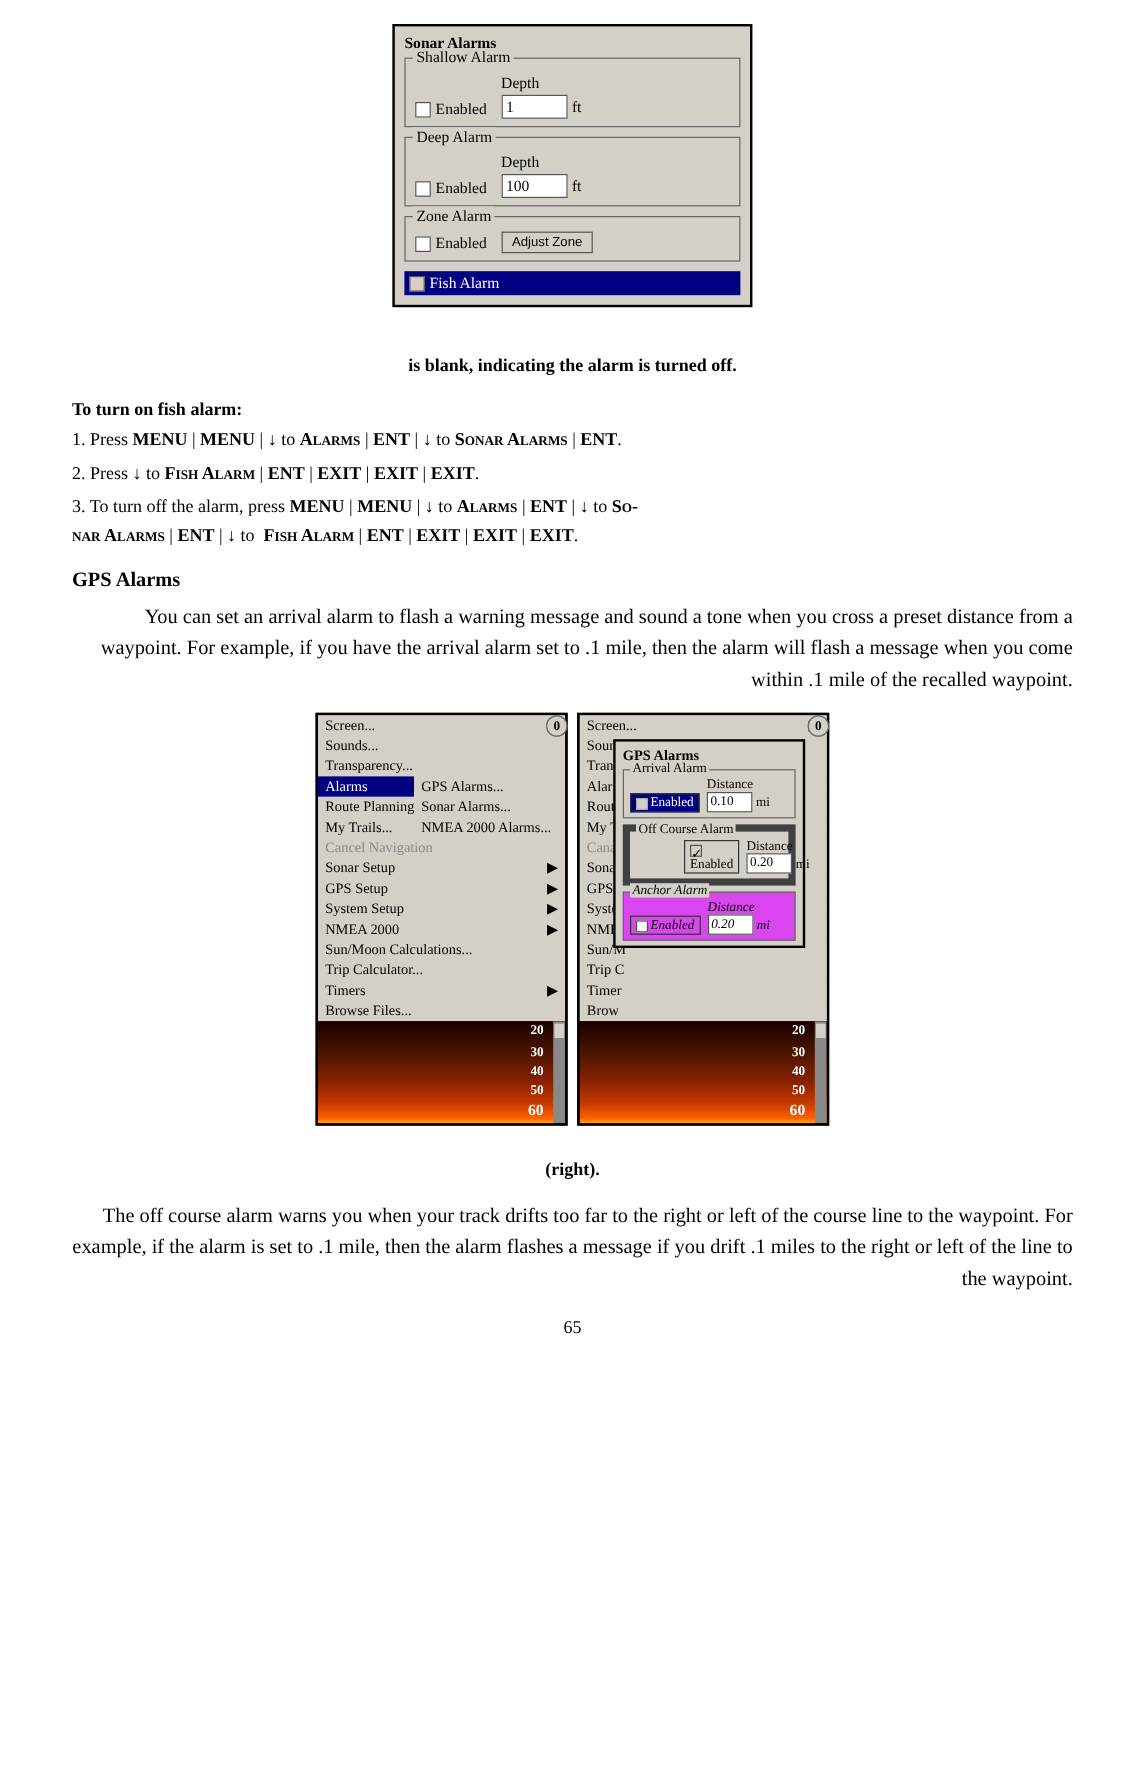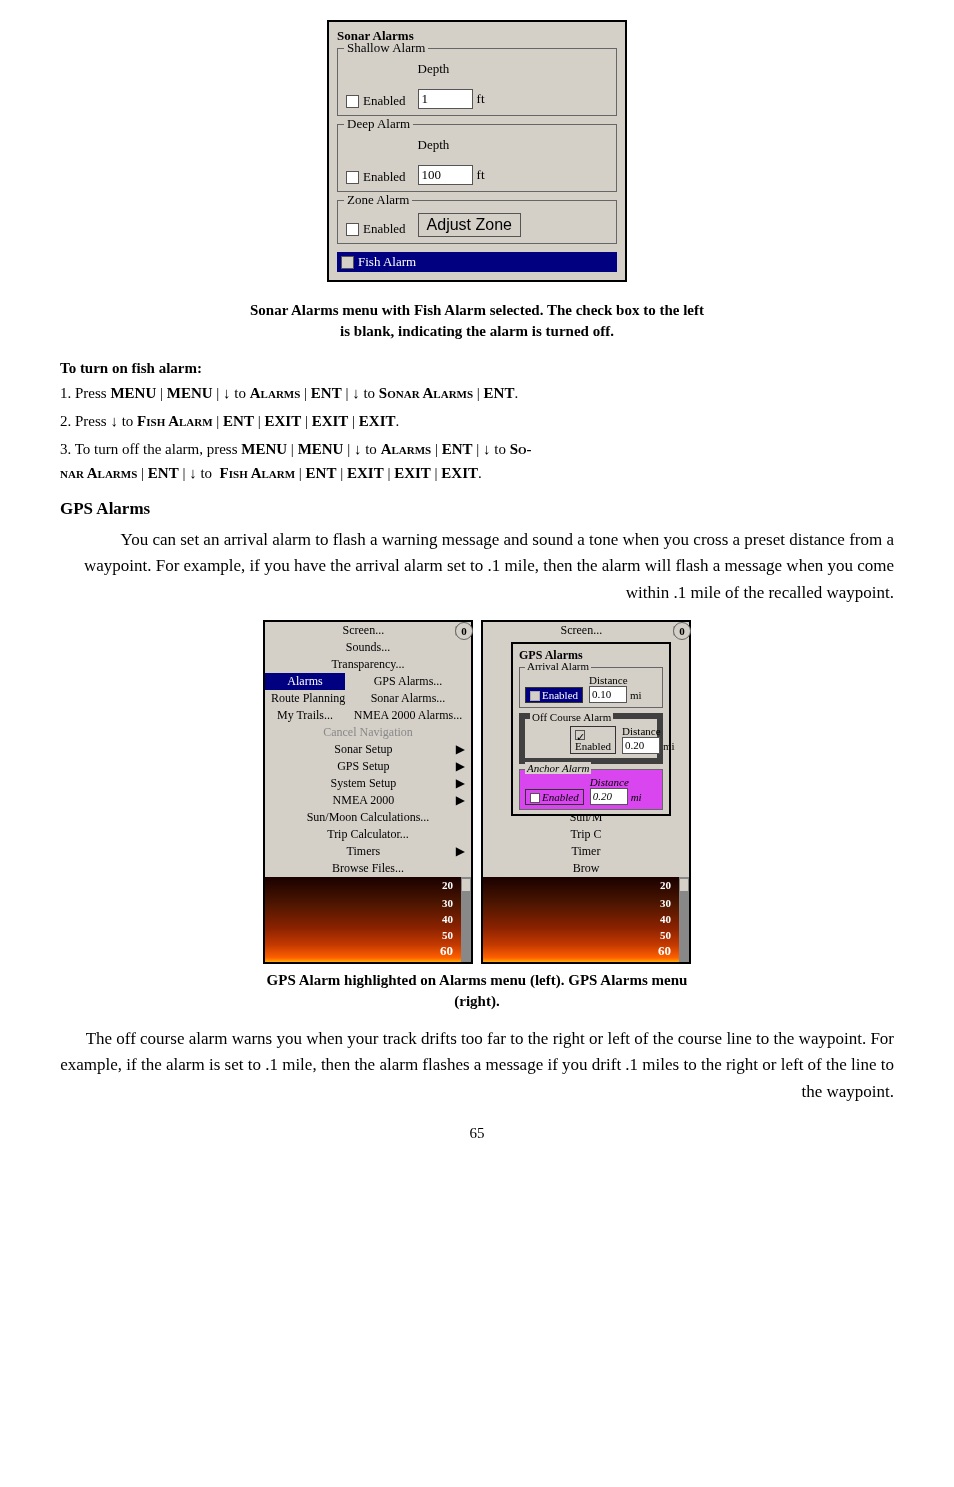--- a/index.html
+++ b/index.html
@@ -64,21 +64,21 @@
       width: 13px;
       height: 13px;
       border: 1.5px solid #555;
       background: #fff;
       display: inline-block;
       flex-shrink: 0;
     }
     .depth-col {
       display: flex;
       flex-direction: column;
-      gap: 12px;
+      gap: 2px;
     }
     .depth-label {
       font-size: 13px;
       font-weight: normal;
     }
     .depth-input-row {
       display: flex;
       align-items: center;
       gap: 4px;
     }
@@ -90,21 +90,21 @@
       font-size: 13px;
       padding: 1px 3px;
     }
     .unit-label {
       font-size: 13px;
     }
     .adjust-zone-btn {
       background: #d4d0c8;
       border: 1.5px solid #555;
       padding: 2px 8px;
-      font-size: 16px;
+      font-size: 11px;
       cursor: pointer;
     }
     .fish-alarm-row {
       display: flex;
       align-items: center;
       gap: 4px;
       margin-top: 2px;
       background: #000080;
       color: #fff;
       padding: 2px 4px;
@@ -160,21 +160,20 @@
       justify-content: center;
       gap: 8px;
       margin: 14px 0 6px 0;
     }
     .menu-panel {
       border: 2px solid #000;
       background: #000;
       width: 210px;
       overflow: hidden;
       position: relative;
-      text-align: center;
     }
     .menu-top {
       background: #d4d0c8;
     }
     .menu-item {
       padding: 1px 6px;
       font-size: 12px;
       color: #000;
       background: #d4d0c8;
       white-space: nowrap;
@@ -277,21 +276,21 @@
     </div>
 
     <div class="fish-alarm-row">
       <span class="checkbox-ui"></span>
       <span class="fish-alarm-label">Fish Alarm</span>
     </div>
   </div>
 </div>
 
 <div class="caption-bold">
-  <span>Sonar Alarms menu with Fish Alarm selected. The check box to the left</span><br>
+  <br>
   <span>is blank, indicating the alarm is turned off.</span>
 </div>
 
 <div class="section-heading">To turn on fish alarm:</div>
 <div class="instruction-line">
   1. Press <span class="bold">MENU</span> | <span class="bold">MENU</span> | ↓ to <span class="smallcaps">Alarms</span> | <span class="bold">ENT</span> | ↓ to <span class="smallcaps">Sonar Alarms</span> | <span class="bold">ENT</span>.
 </div>
 <div class="instruction-line">
   2. Press ↓ to <span class="smallcaps">Fish Alarm</span> | <span class="bold">ENT</span> | <span class="bold">EXIT</span> | <span class="bold">EXIT</span> | <span class="bold">EXIT</span>.
 </div>
@@ -438,19 +437,19 @@
           </div>
         </div>
       </div>
     </div>
 
     <div style="position:absolute; top:2px; right:0; background:#d4d0c8; border:1px solid #666; border-radius:50%; width:18px; height:18px; display:flex; align-items:center; justify-content:center; font-size:11px; font-weight:bold; z-index:20;">0</div>
   </div>
 </div>
 
 <div class="caption-bold-gps">
-  <span>GPS Alarm highlighted on Alarms menu (left). GPS Alarms menu</span><br>
+  <br>
   <span>(right).</span>
 </div>
 
 <div class="body-text">The off course alarm warns you when your track drifts too far to the right or left of the course line to the waypoint. For example, if the alarm is set to .1 mile, then the alarm flashes a message if you drift .1 miles to the right or left of the line to the waypoint.</div>
 
 <div class="page-number">65</div>
 
 </body></html>

